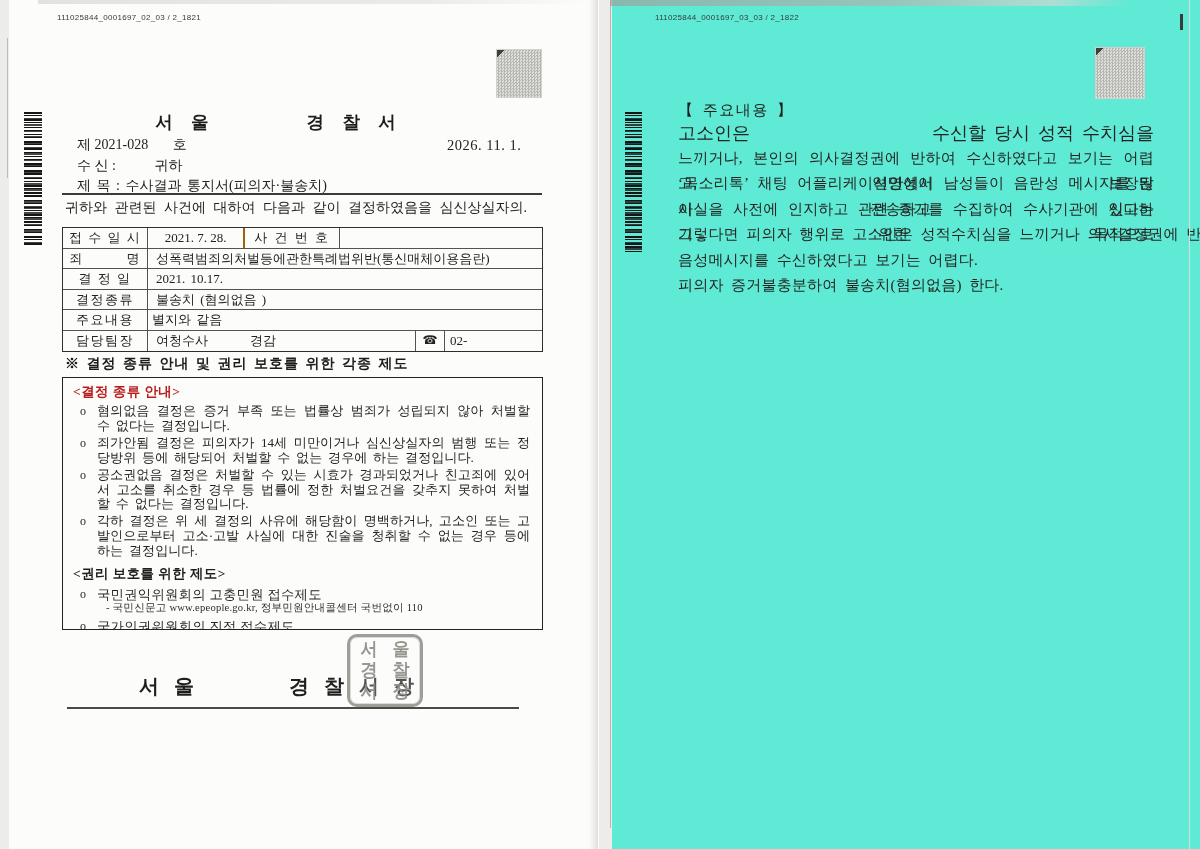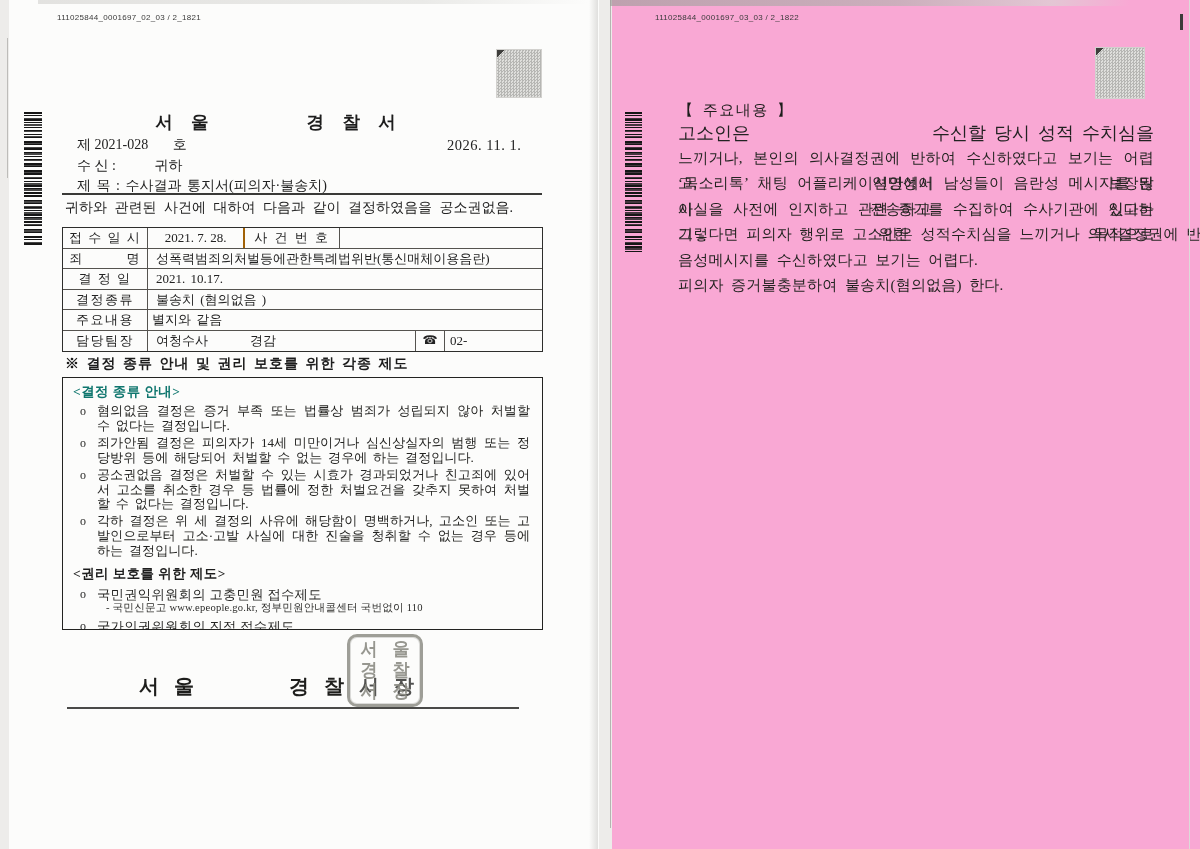--- a/index.html
+++ b/index.html
@@ -7,21 +7,21 @@
   body {
     position:relative;
     background:#edecea;
     font-family:"Liberation Serif","DejaVu Serif",serif;
     color:#222;
   }
   .page {
     position:absolute; top:0; height:849px; background:#fcfcfb;
   }
   .page-left  { left:9px;   width:590px; }
-  .page-right { left:612px; width:588px; background:#f9a8d4; }
+  .page-right { left:612px; width:588px; background:#5eead4; }
 
   
   .seam-line { position:absolute; left:610px; top:0; width:1.4px; height:828px; background:#b5b4b1; }
   .left-page-shadow { position:absolute; left:589px; top:0; width:9px; height:849px;
     background:linear-gradient(to right, rgba(255,255,255,0), rgba(190,189,186,.45)); }
   .left-edge-line { position:absolute; left:7px; top:38px; width:1.4px; height:140px; background:#bdbcb9; }
   .right-edge-line { position:absolute; left:1189px; top:0; width:1px; height:849px; background:#dcdbd8; }
   .top-edge-left { position:absolute; left:38px; top:0; width:550px; height:4px;
     background:linear-gradient(to right,#d2d1ce,#dededb 70%,rgba(255,255,255,0)); opacity:.6; }
   .top-edge-right { position:absolute; left:610px; top:0; width:520px; height:6px;
@@ -69,21 +69,21 @@
   .t-r1-val2 { flex:1; text-align:center;margin-top:25px; }
   .t-flex { flex:1; }
   .t-phone-icon { width:30px; text-align:center; border-left:1px solid #55534f; border-right:1px solid #55534f; font-size:12px; font-family:"DejaVu Sans",sans-serif; }
   .t-phone-val { width:97px; padding-left:5px; }
 
   .lp-notice-heading { position:absolute; left:56px; top:355px; font-size:14px; font-weight:bold;
     letter-spacing:1px; word-spacing:2px; color:#1c1c1c; }
 
   .guide-box { position:absolute; left:53px; top:377px; width:481px; height:253px;
     border:1.6px solid #232321; padding:5px 12px 0 10px; overflow:hidden; }
-  .g-heading { font-size:13.4px; font-weight:bold; letter-spacing:.5px; margin-bottom:3px; color:#0f766e; }
+  .g-heading { font-size:13.4px; font-weight:bold; letter-spacing:.5px; margin-bottom:3px; color:#b91c1c; }
   .g-item { position:relative; padding-left:24px; font-size:13.1px; line-height:14.7px;
     margin-bottom:2.5px; text-align:justify; word-spacing:2.5px; color:#242422; }
   .g-marker { position:absolute; left:7px; top:0; font-size:12px; }
   .g-heading2 { font-size:13.4px; font-weight:bold; letter-spacing:.5px; margin:6px 0 4px 0; color:#1d1d1d; }
   .r-item { position:relative; padding-left:24px; margin-bottom:5px; }
   .r-main { font-size:13.3px; line-height:15px; letter-spacing:.3px; color:#242422; }
   .r-sub { font-size:10.6px; line-height:12px; padding-left:9px; color:#2c2c2a; letter-spacing:.2px; }
 
   .lp-signature { position:absolute; left:95px; top:653px; width:350px; height:24px; text-align:center;
     font-size:20px; font-weight:600; letter-spacing:5px; white-space:pre; color:#1e1e1c;margin-top:20px; }
@@ -113,21 +113,21 @@
   <div class="scan-id" style="left:48px; top:13px;">111025844_0001697_02_03 / 2_1821</div>
   <div class="noise-block" style="left:487px; top:49px; width:46px; height:49px;"></div>
   <div class="barcode" style="left:15px; top:112px; width:18px; height:133px;"></div>
 
   <div class="lp-title">서 울        경 찰 서</div>
   <div class="lp-docno">제 2021-028       호</div>
   <div class="lp-date">2026. 11. 1.</div>
   <div class="lp-recipient">수 신 :           귀하</div>
   <div class="lp-subject">제 목 : 수사결과 통지서(피의자·불송치)</div>
   <div class="lp-rule1"></div>
-  <div class="lp-intro">귀하와 관련된 사건에 대하여 다음과 같이 결정하였음을 공소권없음.</div>
+  <div class="lp-intro">귀하와 관련된 사건에 대하여 다음과 같이 결정하였음을 심신상실자의.</div>
 
   <div class="case-table">
     <div class="t-row">
       <div class="t-cell t-label">접 수 일 시</div>
       <div class="t-cell t-r1-val">2021. 7. 28.</div>
       <div class="t-cell t-r1-label2">사 건 번 호</div>
       <div class="t-cell t-r1-val2">2021-009(</div>
     </div>
     <div class="t-row">
       <div class="t-cell t-label">죄         명</div>

